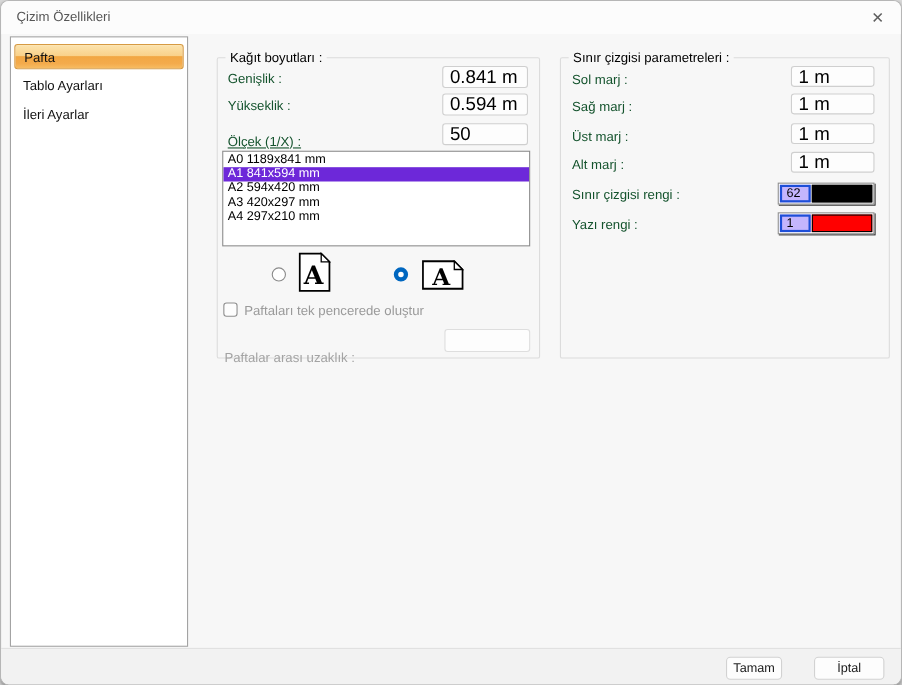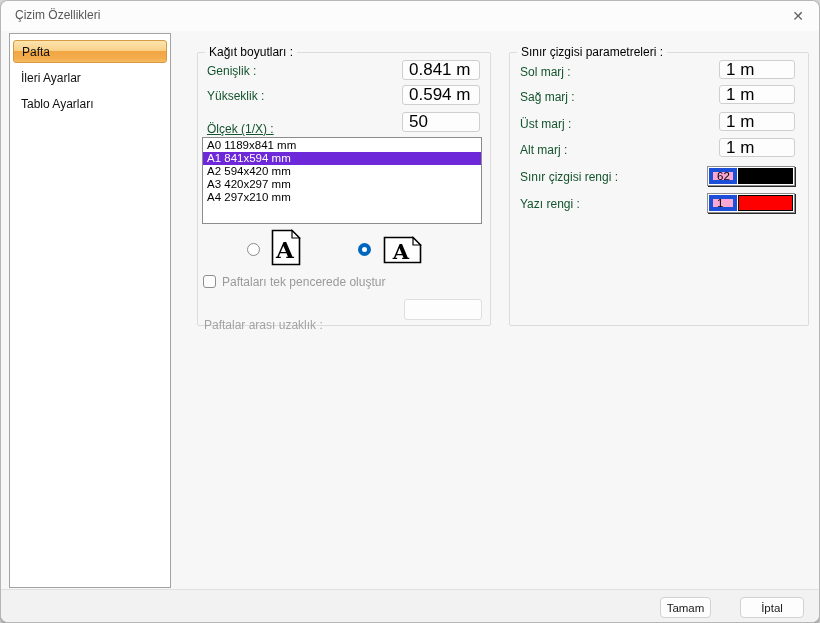--- a/index.html
+++ b/index.html
@@ -44,21 +44,21 @@
   .radio { position:absolute; width:13px; height:13px; border-radius:50%;
     background:#fff; border:1px solid #8a8a8a; }
   .radio.checked { border:4px solid #0067c0; }
   .checkbox { position:absolute; width:13px; height:13px; border:1px solid #8f8f8f;
     border-radius:3px; background:#fdfdfd; }
   .page-icon { position:absolute; }
   
   .color-ctrl { position:absolute; width:88px; height:20px; background:#ffffff;
     border:1px solid #8f8f8f; box-shadow:1px 1px 0 #2a2a2a; display:flex;
     align-items:stretch; padding:1px; gap:1px; }
-  .color-num { width:28px; border:4px solid #1d4ed8; background:#f9a8d4; font-size:11.5px;
+  .color-num { width:28px; border:2px solid #1d4ed8; background:#c4b5fd; font-size:11.5px;
     display:flex; align-items:center; padding-left:4px; color:#000; }
   .color-swatch { flex:1; border:1px solid #000; }
   
   .footer-line { position:absolute; left:0; top:588px; width:100%; height:1px; background:#e1e1e1; }
   .footer { position:absolute; left:0; top:589px; width:100%; height:34px; background:#f2f2f2; }
   .btn { position:absolute; top:7px; height:21px; background:#fdfdfd; border:1px solid #d2d2d2;
     border-radius:4px; font-size:11.5px; color:#1a1a1a; display:flex; align-items:center;
     justify-content:center; font-family:"Liberation Sans", sans-serif; }
   .btn-ok { left:659px; width:51px; }
   .btn-cancel { left:739px; width:64px; }
@@ -68,22 +68,22 @@
 
 <div class="dialog">
 
   <div class="titlebar">
     <span class="title-text">Çizim Özellikleri</span>
     <div class="close-btn">✕</div>
   </div>
 
   <div class="sidebar">
     <div class="side-item selected">Pafta</div>
+    <div class="side-item">Tablo Ayarları</div>
     <div class="side-item">İleri Ayarlar</div>
-    <div class="side-item">Tablo Ayarları</div>
   </div>
 
   <div class="group group-1">
     <span class="legend">Kağıt boyutları :</span>
 
     <span class="lbl" style="left:9px;top:11px;">Genişlik :</span>
     <div class="tbox" style="left:204px;top:7px;width:78px;height:20px;">0.841 m</div>
 
     <span class="lbl" style="left:9px;top:36px;">Yükseklik :</span>
     <div class="tbox" style="left:204px;top:32px;width:78px;height:20px;">0.594 m</div>

